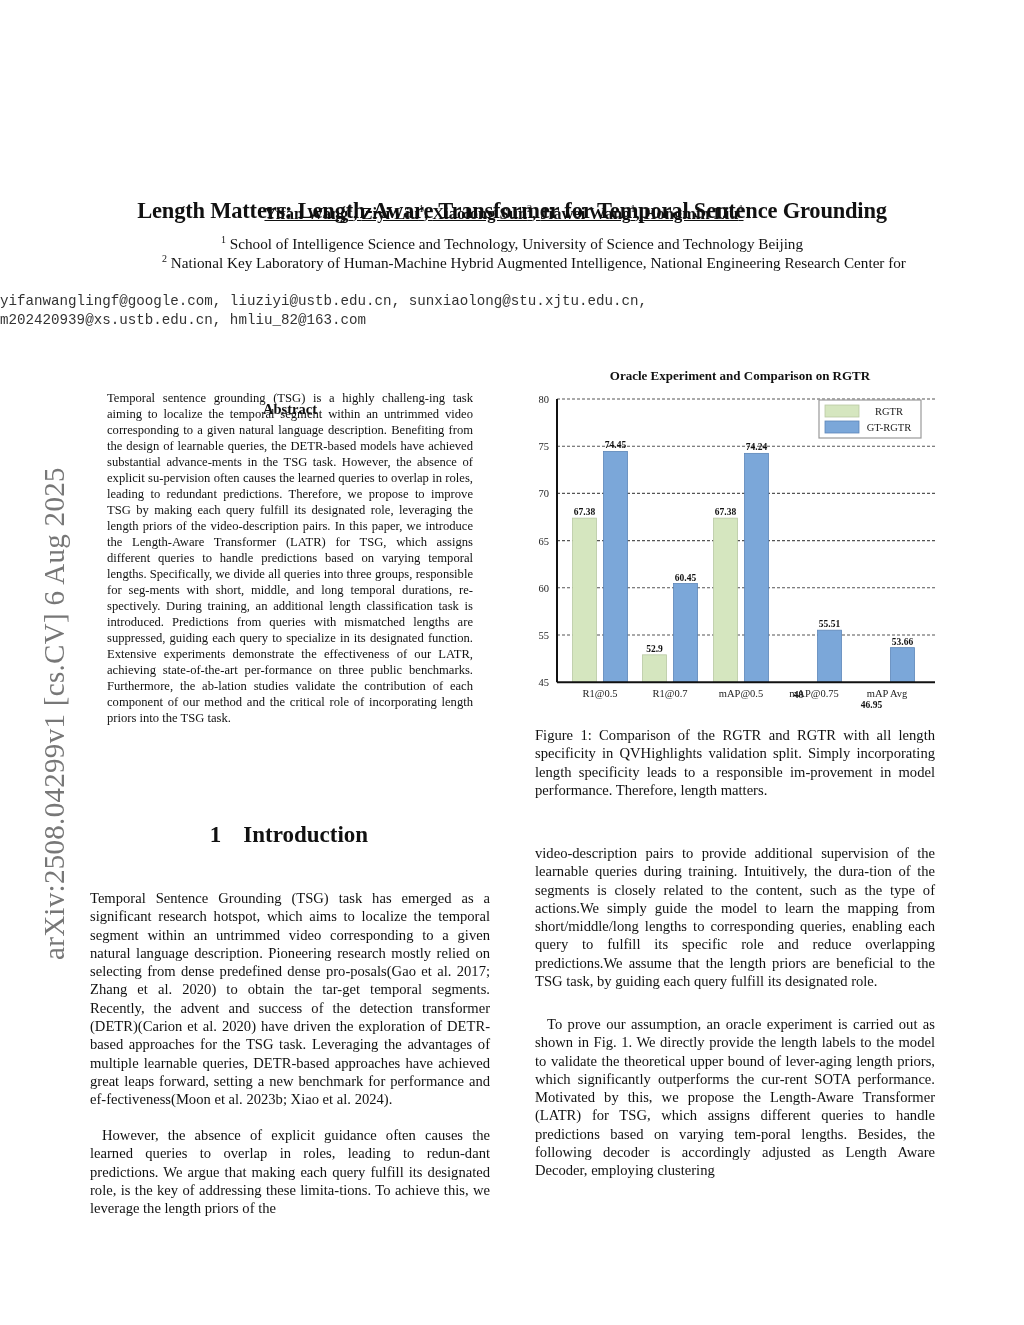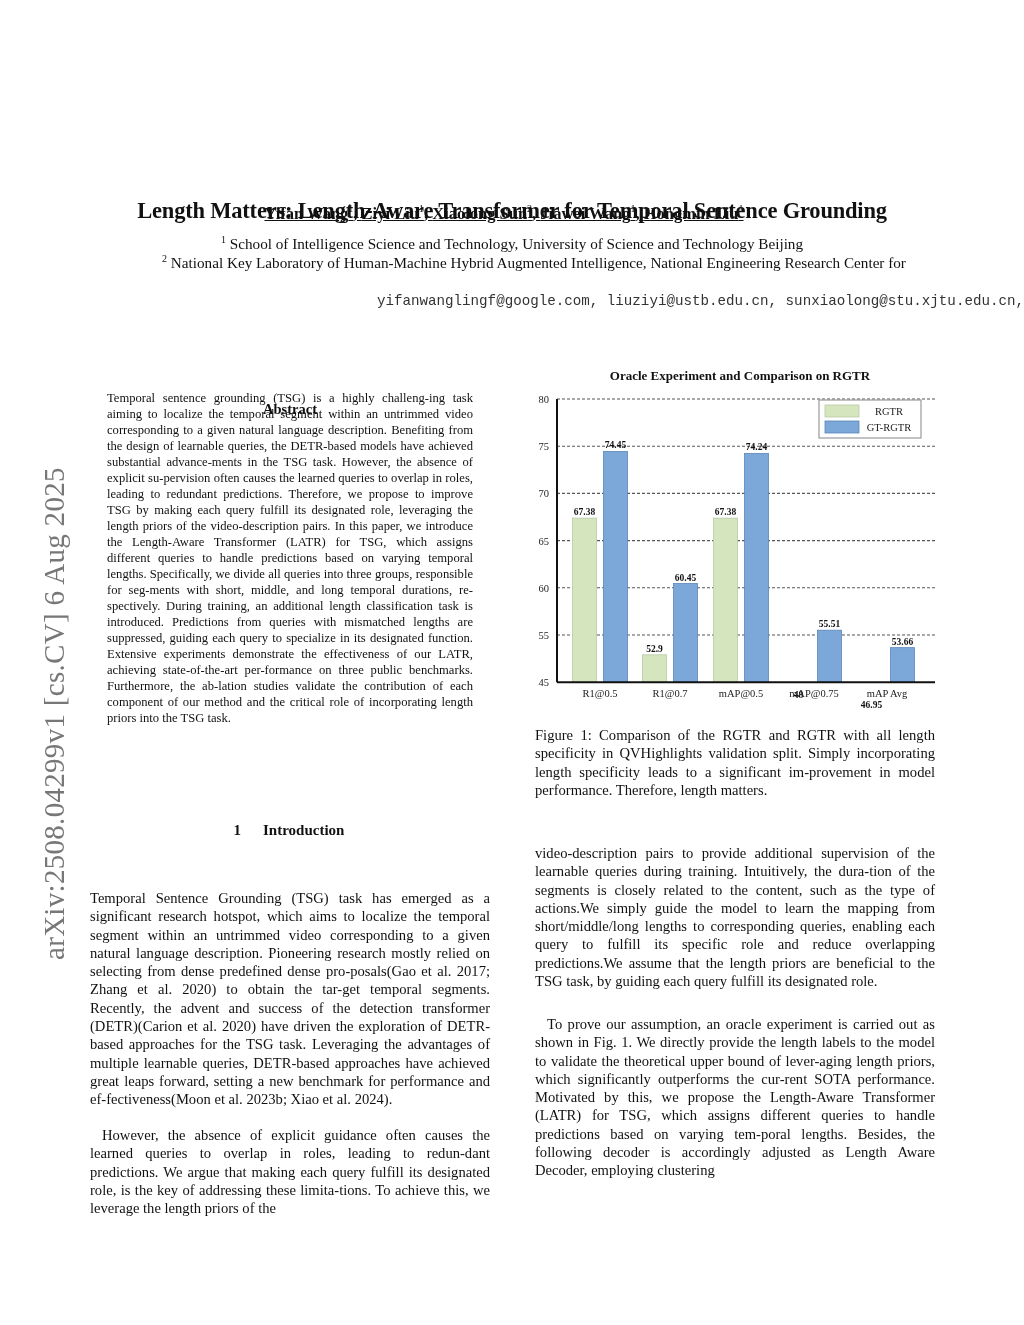--- a/index.html
+++ b/index.html
@@ -7,28 +7,28 @@
          font-family: "Liberation Serif", "DejaVu Serif", serif; color: #111; }
   .abs { position: absolute; }
   #title { left: 0; width: 1024px; top: 160px; text-align: center; font-weight: bold;
            font-size: 22.5px; letter-spacing: -0.2px; margin-top: 38px; }
   #authors { left: 0; width: 1008px; top: 203px; text-align: center; font-weight: bold; font-size: 16.5px; text-decoration: underline; }
   #authors sup { font-size: 10px; font-weight: normal; vertical-align: 7px; }
   .aff { left: 0; width: 1024px; text-align: center; font-size: 15.2px; line-height: 18.5px; }
   .aff sup { font-size: 10px; vertical-align: 6px; }
   #aff1 { top: 231px; }
   #aff2 { top: 250px; margin-left: 22px; }
-  .emails { left: 0; width: 1024px; text-align: right; font-family: "Liberation Mono", "DejaVu Sans Mono", monospace;
+  .emails { left: 0; width: 1024px; text-align: left; font-family: "Liberation Mono", "DejaVu Sans Mono", monospace;
             font-size: 14.2px; color: #333; line-height: 19px; top: 292px; }
   #arxiv { left: 38px; top: 960px; transform-origin: 0 0; transform: rotate(-90deg);
            font-size: 29px; color: #777; white-space: nowrap; letter-spacing: 0.3px; }
   #abstract-heading { left: 105px; width: 370px; top: 365px; text-align: center; font-weight: bold; font-size: 14.5px; margin-top: 36px; }
   #abstract-body { left: 107px; width: 366px; top: 390px; font-size: 12.6px; line-height: 16px;
                    text-align: justify; hyphens: manual; }
-  #intro-heading { left: 88px; width: 402px; top: 822px; text-align: center; font-weight: bold; font-size: 15px; }
+  #intro-heading { left: 88px; width: 402px; top: 822px; text-align: center; font-weight: bold; font-size: 23px; }
   #intro-heading .num { margin-right: 22px; }
   .col-left { left: 90px; width: 400px; font-size: 14.6px; line-height: 18.3px; text-align: justify; margin-top: 40px; }
   .col-right { left: 535px; width: 400px; font-size: 14.6px; line-height: 18.3px; text-align: justify; }
   #intro-p1 { top: 849px; }
   #intro-p2 { top: 1086px; text-indent: 12px; }
   #right-p1 { top: 844px; }
   #right-p2 { top: 1015px; text-indent: 12px; }
   #caption { left: 535px; width: 400px; top: 726px; font-size: 14.6px; line-height: 18.3px; text-align: justify; }
   p { margin: 0; }
   #chart-title { left: 530px; width: 420px; top: 368px; text-align: center; font-weight: bold; font-size: 13px; }
@@ -52,20 +52,21 @@
 <div id="aff1" class="abs aff">
   <sup>1</sup>
   <span>School of Intelligence Science and Technology, University of Science and Technology Beijing</span>
 </div>
 <div id="aff2" class="abs aff">
   <sup>2</sup>
   <span>National Key Laboratory of Human-Machine Hybrid Augmented Intelligence, National Engineering Research Center for</span><br>
 </div>
 <div class="abs emails">
   <div>yifanwanglingf@google.com, liuziyi@ustb.edu.cn, sunxiaolong@stu.xjtu.edu.cn,</div>
+  <div>m202420939@xs.ustb.edu.cn, hmliu_82@163.com</div>
 </div>
 
 <div id="arxiv" class="abs">arXiv:2508.04299v1  [cs.CV]  6 Aug 2025</div>
 
 <div id="abstract-heading" class="abs">Abstract</div>
 <p id="abstract-body" class="abs">Temporal sentence grounding (TSG) is a highly challeng-ing task aiming to localize the temporal segment within an untrimmed video corresponding to a given natural language description. Benefiting from the design of learnable queries, the DETR-based models have achieved substantial advance-ments in the TSG task. However, the absence of explicit su-pervision often causes the learned queries to overlap in roles, leading to redundant predictions. Therefore, we propose to improve TSG by making each query fulfill its designated role, leveraging the length priors of the video-description pairs. In this paper, we introduce the Length-Aware Transformer (LATR) for TSG, which assigns different queries to handle predictions based on varying temporal lengths. Specifically, we divide all queries into three groups, responsible for seg-ments with short, middle, and long temporal durations, re-spectively. During training, an additional length classification task is introduced. Predictions from queries with mismatched lengths are suppressed, guiding each query to specialize in its designated function. Extensive experiments demonstrate the effectiveness of our LATR, achieving state-of-the-art per-formance on three public benchmarks. Furthermore, the ab-lation studies validate the contribution of each component of our method and the critical role of incorporating length priors into the TSG task.</p>
 
 <div id="chart-title" class="abs">Oracle Experiment and Comparison on RGTR</div>
 <svg id="chart-svg" class="abs" width="420" height="330">
   <g id="grid-layer">
@@ -115,21 +116,21 @@
       <text x="362" y="312.20000000000005" text-anchor="middle" class="cat-label">mAP Avg</text>
     </g>
   <g id="legend-layer">
     <rect id="legend-box" x="294" y="15" width="102" height="38" fill="#fff" stroke="#999" stroke-width="1.2"></rect>
     <rect id="legend-swatch-0" x="300" y="20" width="34" height="12" stroke="#b9c9a4" stroke-width="0.8" fill="#d5e6bf"></rect>
     <rect id="legend-swatch-1" x="300" y="36" width="34" height="12" stroke="#5d86b8" stroke-width="0.8" fill="#7ba7d9"></rect>
     <text class="legend-label" x="364" y="30" text-anchor="middle">RGTR</text>
     <text class="legend-label" x="364" y="46" text-anchor="middle">GT-RGTR</text>
   </g>
 </svg>
-<p id="caption" class="abs">Figure 1: Comparison of the RGTR and RGTR with all length specificity in QVHighlights validation split. Simply incorporating length specificity leads to a significant im-provement in model performance. Therefore, length matters.</p>
+<p id="caption" class="abs">Figure 1: Comparison of the RGTR and RGTR with all length specificity in QVHighlights validation split. Simply incorporating length specificity leads to a responsible im-provement in model performance. Therefore, length matters.</p>
 
 <div id="intro-heading" class="abs">
   <span class="num">1</span><span>Introduction</span>
 </div>
 <p id="intro-p1" class="abs col-left">Temporal Sentence Grounding (TSG) task has emerged as a significant research hotspot, which aims to localize the temporal segment within an untrimmed video corresponding to a given natural language description. Pioneering research mostly relied on selecting from dense predefined dense pro-posals(Gao et al. 2017; Zhang et al. 2020) to obtain the tar-get temporal segments. Recently, the advent and success of the detection transformer (DETR)(Carion et al. 2020) have driven the exploration of DETR-based approaches for the TSG task. Leveraging the advantages of multiple learnable queries, DETR-based approaches have achieved great leaps forward, setting a new benchmark for performance and ef-fectiveness(Moon et al. 2023b; Xiao et al. 2024).</p>
 <p id="intro-p2" class="abs col-left">However, the absence of explicit guidance often causes the learned queries to overlap in roles, leading to redun-dant predictions. We argue that making each query fulfill its designated role, is the key of addressing these limita-tions. To achieve this, we leverage the length priors of the</p>
 <p id="right-p1" class="abs col-right">video-description pairs to provide additional supervision of the learnable queries during training. Intuitively, the dura-tion of the segments is closely related to the content, such as the type of actions.We simply guide the model to learn the mapping from short/middle/long lengths to corresponding queries, enabling each query to fulfill its specific role and reduce overlapping predictions.We assume that the length priors are beneficial to the TSG task, by guiding each query fulfill its designated role.</p>
 <p id="right-p2" class="abs col-right">To prove our assumption, an oracle experiment is carried out as shown in Fig. 1. We directly provide the length labels to the model to validate the theoretical upper bound of lever-aging length priors, which significantly outperforms the cur-rent SOTA performance. Motivated by this, we propose the Length-Aware Transformer (LATR) for TSG, which assigns different queries to handle predictions based on varying tem-poral lengths. Besides, the following decoder is accordingly adjusted as Length Aware Decoder, employing clustering</p>
 
 </body></html>

